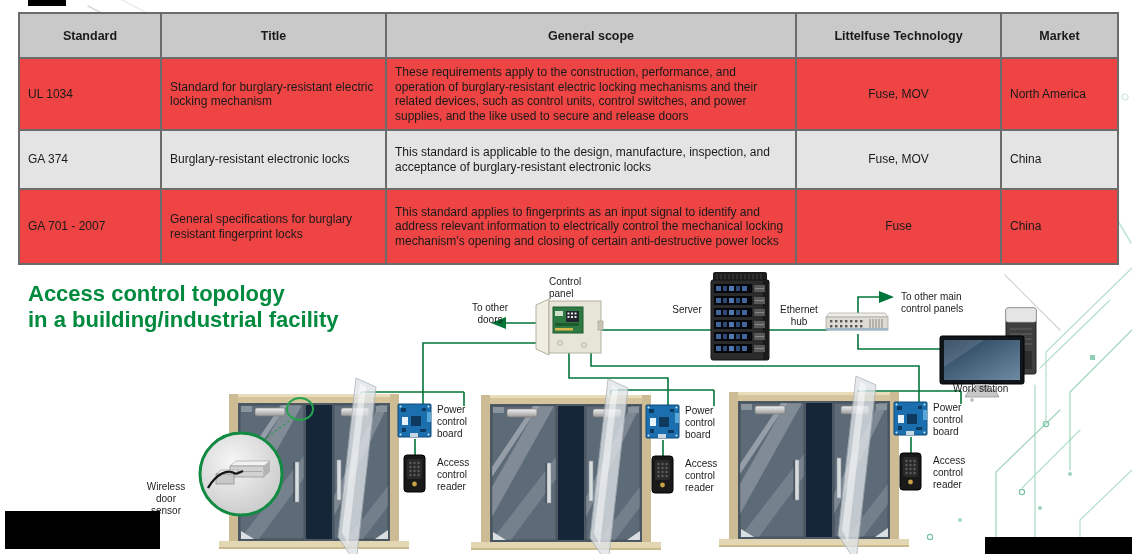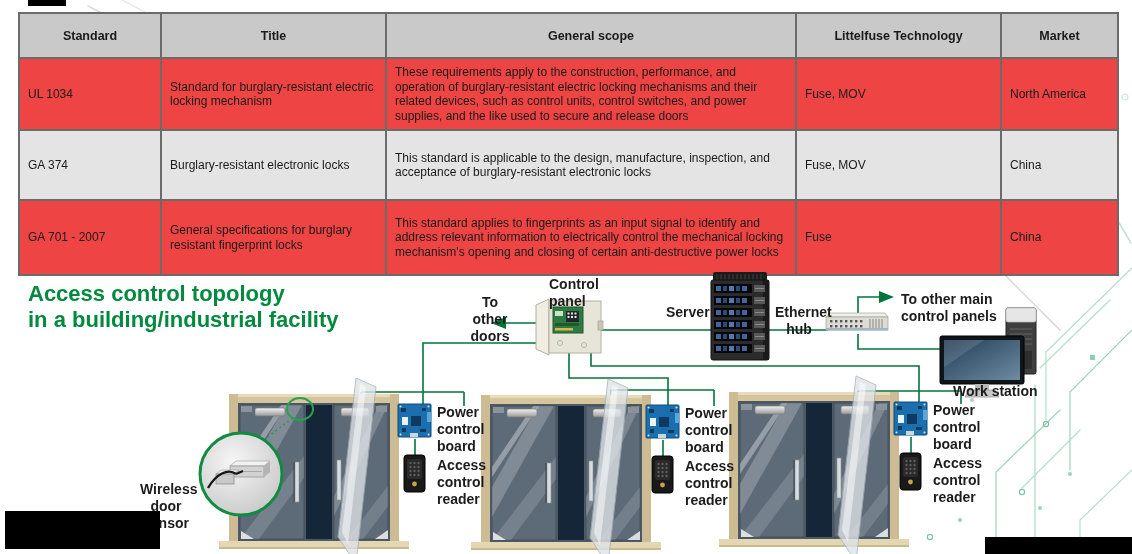--- a/index.html
+++ b/index.html
@@ -14,33 +14,33 @@
   }
   .standards-table th,.standards-table td{
     border:2px solid #6b6b6b;color:#1a1a1a;
     padding:5px 8px;vertical-align:middle;background:#ef4444;
   }
   .standards-table th{
     background:#c9c9c9;font-size:12.5px;font-weight:bold;text-align:center;height:33px;
   }
   .standards-table td{font-size:12px;line-height:14.5px;text-align:left;}
   .standards-table tr.alt td{background:#e4e4e4;}
-  .standards-table td.tech{text-align:left;}
-  .standards-table tr.r1{height:72px;} .standards-table tr.r2{height:70px;} .standards-table tr.r3{height:75px;}
+  .standards-table td.tech{text-align:center;}
+  .standards-table tr.r1{height:72px;} .standards-table tr.r2{height:59px;} .standards-table tr.r3{height:75px;}
   col.c-standard{width:142px;} col.c-title{width:225px;} col.c-scope{width:410px;}
   col.c-tech{width:205px;} col.c-market{width:117px;}
   
   .diagram-title{
     position:absolute;left:28px;top:281px;z-index:4;
     font-size:22px;font-weight:bold;color:#008a3e;line-height:1.2;white-space:pre-line;
   }
   .gfx{position:absolute;left:0;top:0;z-index:3;pointer-events:none;}
   .decor{position:absolute;left:0;top:0;z-index:2;pointer-events:none;}
   .dlabel{
-    position:absolute;z-index:5;font-size:14px;font-weight:bold;color:#1c1c1c;
+    position:absolute;z-index:5;font-size:10px;font-weight:normal;color:#1c1c1c;
     line-height:1.22;white-space:pre-line;
   }
   .ra{text-align:center;} .ca{text-align:center;}
   .redacted{position:absolute;background:#000;z-index:8;}
 </style>
 </head>
 <body>
 
 <svg class="decor" width="1132" height="554" viewBox="0 0 1132 554">
   <g stroke-linecap="round" fill="none">
@@ -360,21 +360,21 @@
       <polygon points="52,8 58,3 58,14 52,19" fill="#b4b4b4"></polygon>
       <line x1="20" y1="13.5" x2="50" y2="13.5" stroke="#aaaaaa" stroke-width="1"></line>
       <polygon points="4,16 22,16 27,12 9,12" fill="#ececec" stroke="#a8a8a8" stroke-width="0.7"></polygon>
       <rect x="4" y="16" width="18" height="10" fill="#c8c8c8" stroke="#909090" stroke-width="0.8"></rect>
       <path d="M-4,30 C4,16 16,10 24,16" stroke="#161616" stroke-width="2.4" fill="none"></path>
       <path d="M24,16 l7,-3" stroke="#161616" stroke-width="2" fill="none"></path>
     </g>
   </g>
 </svg>
 
-<div class="dlabel ca" style="left:464px;top:294px;width:52px">To other
+<div class="dlabel ca" style="left:464px;top:302px;width:52px">To other
 doors</div>
 <div class="dlabel" style="left:549px;top:276px">Control
 panel</div>
 <div class="dlabel ra" style="left:666px;top:304px;width:42px">Server</div>
 <div class="dlabel ra" style="left:775px;top:304px;width:48px">Ethernet
 hub</div>
 <div class="dlabel" style="left:901px;top:291px">To other main
 control panels</div>
 <div class="dlabel" style="left:953px;top:383px">Work station</div>
 <div class="dlabel ra" style="left:140px;top:481px;width:52px">Wireless

